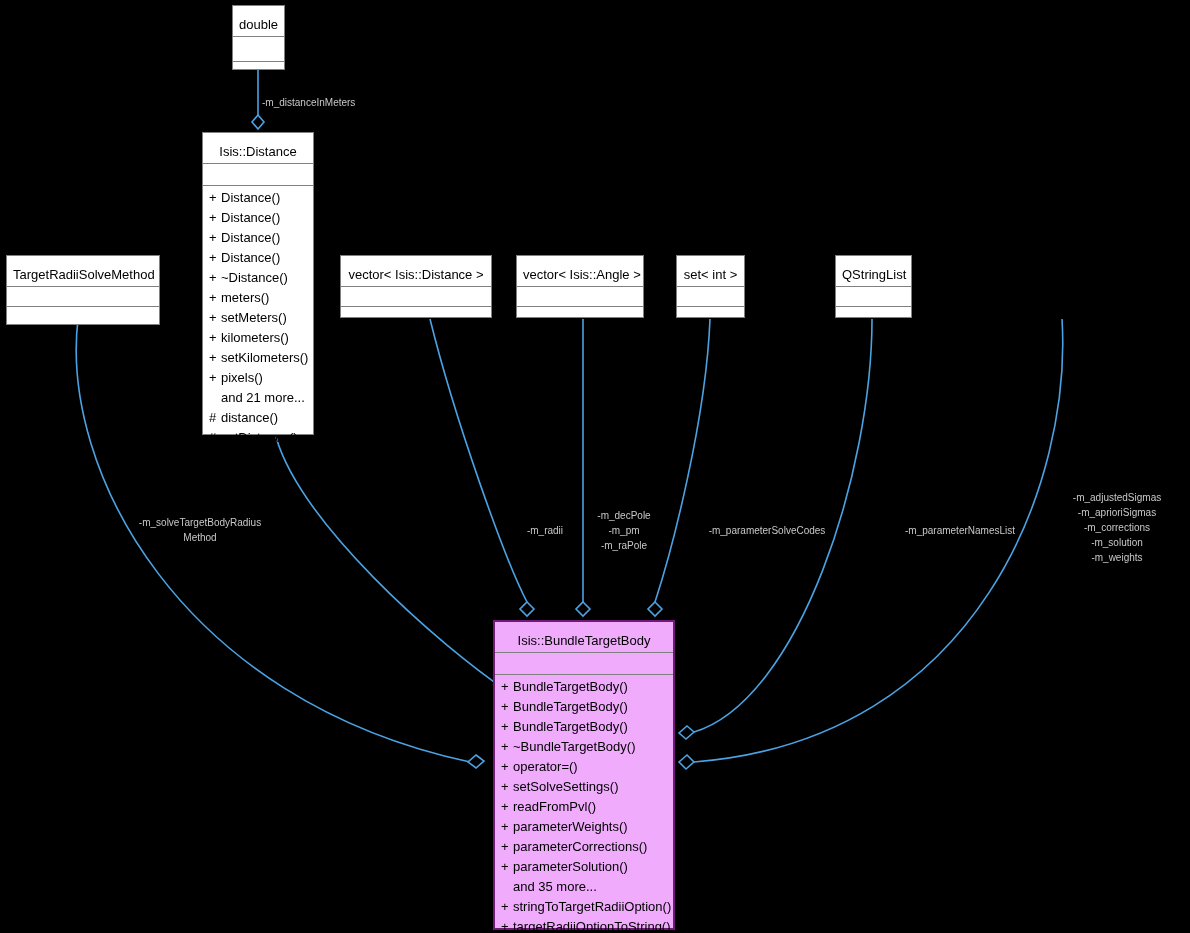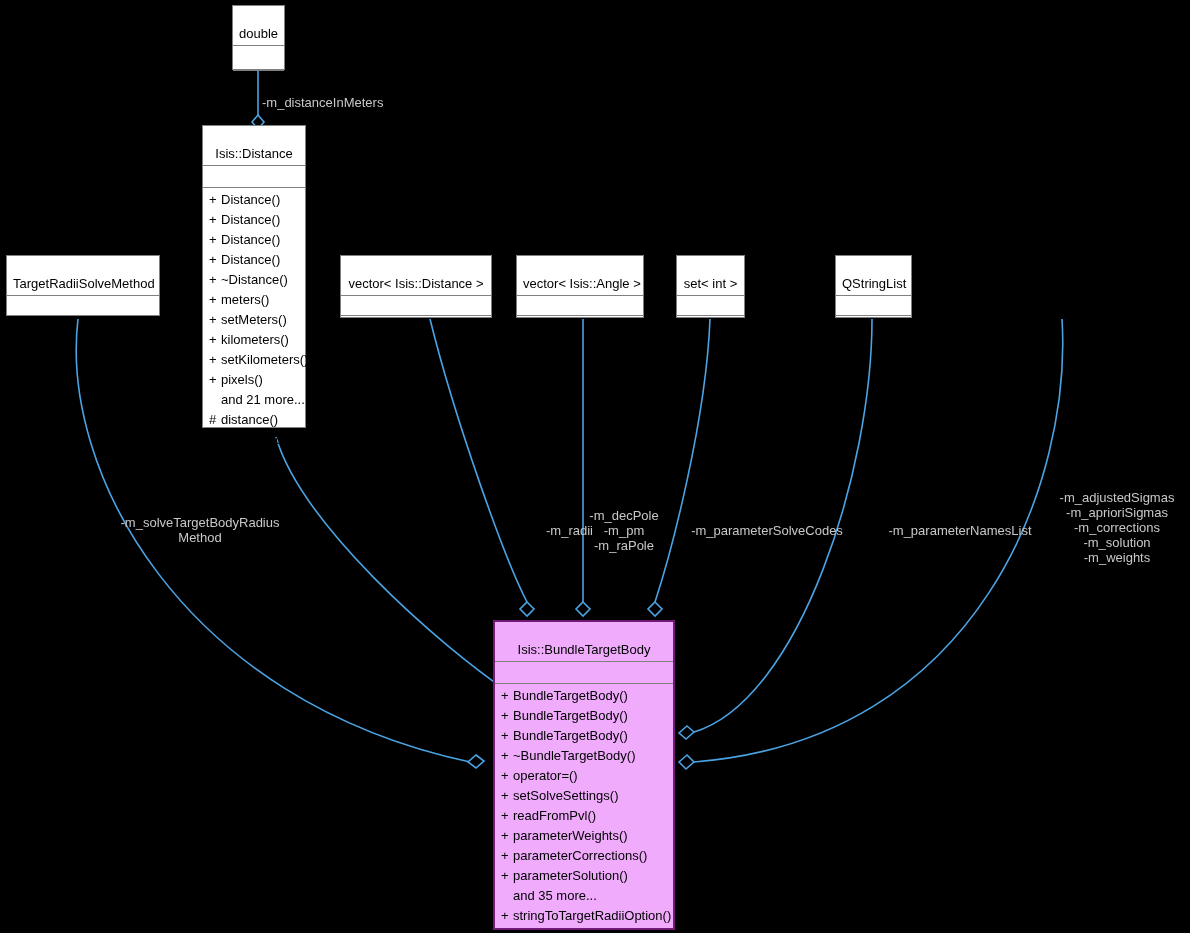--- a/index.html
+++ b/index.html
@@ -29,21 +29,21 @@
     background: #ffffff;
     color: #000000;
     font-size: 13px;
   }
   .uml-box.focus {
     background: #f0abfc;
     border: 2px solid #701a75;
   }
   .box-title {
     text-align: center;
-    padding: 20px 6px 4px 6px;
+    padding: 11px 6px 4px 6px;
     border-bottom: 1px solid #808080;
     white-space: nowrap;
     line-height: 15px;
   }
   .box-attrs {
     border-bottom: 1px solid #808080;
     min-height: 16px;
   }
   .box-ops {
     padding: 2px 0 3px 0;
@@ -59,21 +59,21 @@
     height: 20px;
     font-size: 13px;
   }
   .op-vis {
     display: inline-block;
     width: 12px;
   }
   .edge-label {
     position: absolute;
     color: #c8c8c8;
-    font-size: 13px;
+    font-size: 10px;
     line-height: 15px;
     text-align: center;
     white-space: pre;
     pointer-events: none;
   }
 </style>
 </head>
 <body>
 
 <div id="canvas">
@@ -109,41 +109,41 @@
       <path d="M687,755 L694,762 L686,769 L679,762 Z"></path>
     </g>
   </svg>
 
   <div class="uml-box" style="left:232px; top:5px; width:53px; height:65px;">
     <div class="box-title">double</div>
     <div class="box-attrs" style="height:24px;"></div>
     <div class="box-ops empty"></div>
   </div>
 
-  <div class="uml-box" style="left:202px; top:125px; width:104px; height:303px;">
+  <div class="uml-box" style="left:202px; top:132px; width:112px; height:303px;">
     <div class="box-title">Isis::Distance</div>
     <div class="box-attrs" style="height:21px;"></div>
     <div class="box-ops">
       <div class="op-row"><span class="op-vis">+</span><span>Distance()</span></div>
       <div class="op-row"><span class="op-vis">+</span><span>Distance()</span></div>
       <div class="op-row"><span class="op-vis">+</span><span>Distance()</span></div>
       <div class="op-row"><span class="op-vis">+</span><span>Distance()</span></div>
       <div class="op-row"><span class="op-vis">+</span><span>~Distance()</span></div>
       <div class="op-row"><span class="op-vis">+</span><span>meters()</span></div>
       <div class="op-row"><span class="op-vis">+</span><span>setMeters()</span></div>
       <div class="op-row"><span class="op-vis">+</span><span>kilometers()</span></div>
       <div class="op-row"><span class="op-vis">+</span><span>setKilometers()</span></div>
       <div class="op-row"><span class="op-vis">+</span><span>pixels()</span></div>
       <div class="op-row"><span class="op-vis"></span><span>and 21 more...</span></div>
       <div class="op-row"><span class="op-vis">#</span><span>distance()</span></div>
       <div class="op-row"><span class="op-vis">#</span><span>setDistance()</span></div>
     </div>
   </div>
 
-  <div class="uml-box" style="left:6px; top:255px; width:154px; height:61px;">
+  <div class="uml-box" style="left:6px; top:255px; width:154px; height:70px;">
     <div class="box-title">TargetRadiiSolveMethod</div>
     <div class="box-attrs" style="height:19px;"></div>
     <div class="box-ops empty"></div>
   </div>
 
   <div class="uml-box" style="left:340px; top:255px; width:152px; height:63px;">
     <div class="box-title">vector&lt; Isis::Distance &gt;</div>
     <div class="box-attrs" style="height:19px;"></div>
     <div class="box-ops empty"></div>
   </div>
@@ -186,21 +186,21 @@
       <div class="op-row"><span class="op-vis">+</span><span>targetRadiiOptionToString()</span></div>
     </div>
   </div>
 
   <div class="edge-label" style="left:262px; top:95px; width:240px; text-align:left;">-m_distanceInMeters</div>
 
   <div class="edge-label" style="left:80px; top:515px; width:240px;">-m_solveTargetBodyRadius
 Method</div>
 
 
-  <div class="edge-label" style="left:497px; top:523px; width:96px;text-align:right;">-m_radii</div>
+  <div class="edge-label" style="left:497px; top:523px; width:96px;">-m_radii</div>
 
   <div class="edge-label" style="left:560px; top:508px; width:128px;">-m_decPole
 -m_pm
 -m_raPole</div>
 
   <div class="edge-label" style="left:676px; top:523px; width:182px;">-m_parameterSolveCodes</div>
 
   <div class="edge-label" style="left:872px; top:523px; width:176px;">-m_parameterNamesList</div>
 
   <div class="edge-label" style="left:1046px; top:490px; width:142px;">-m_adjustedSigmas

